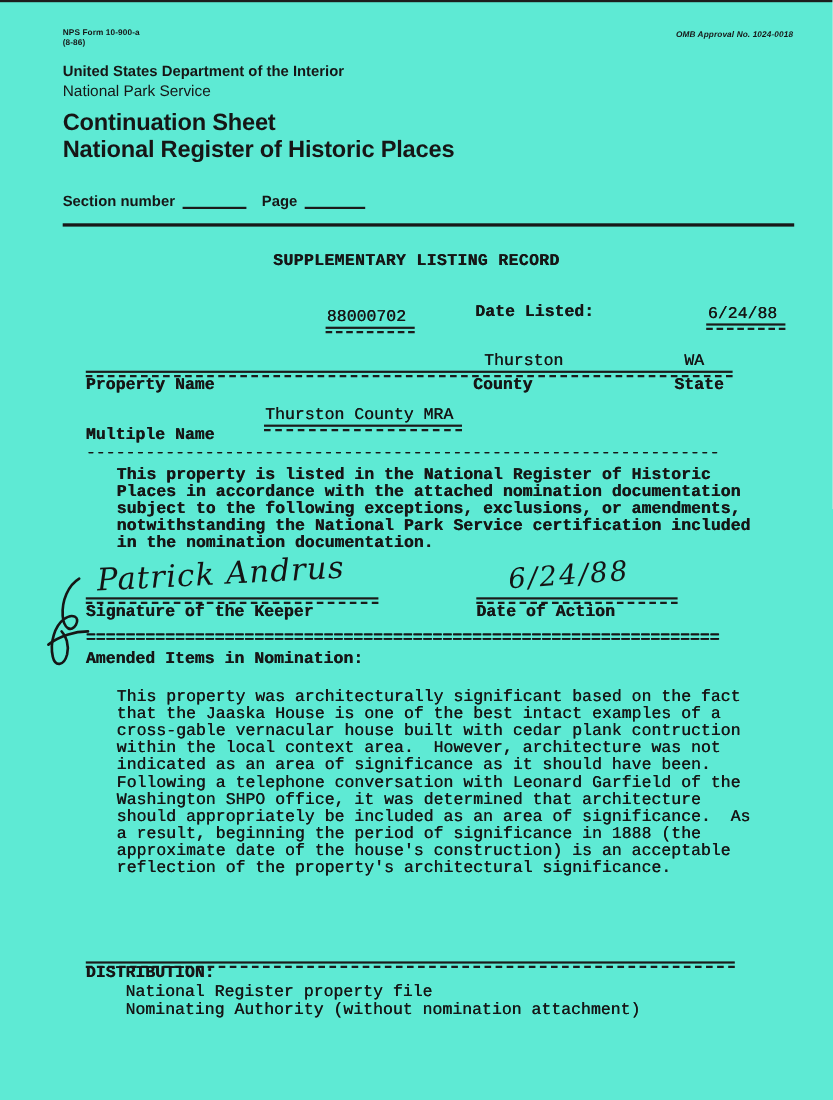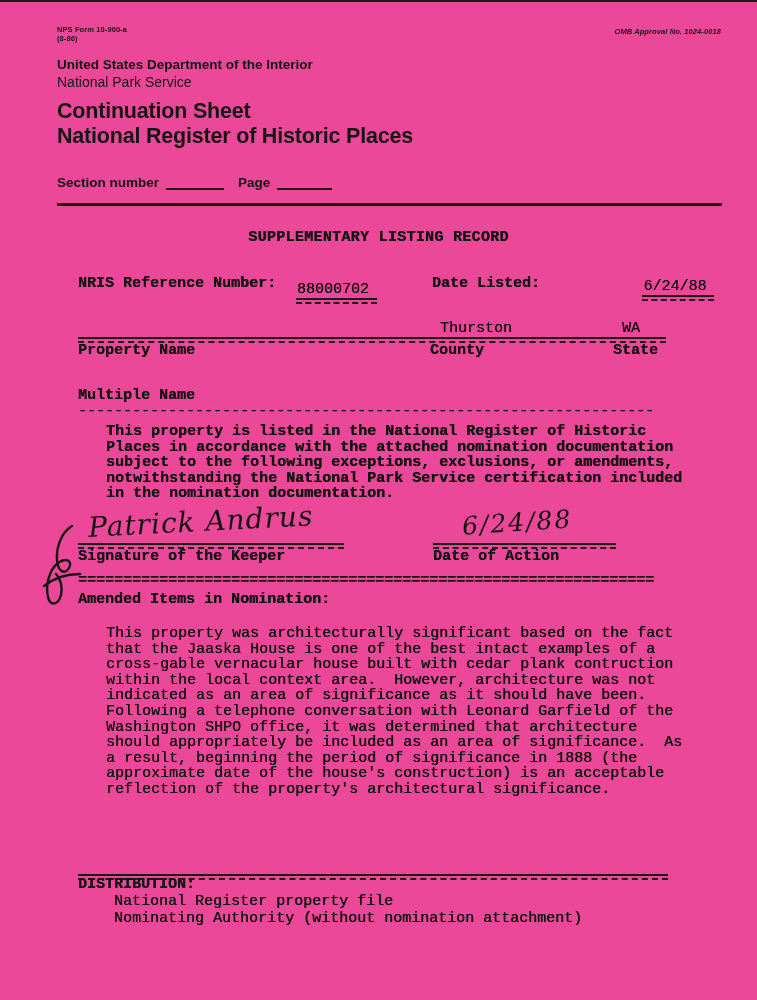--- a/index.html
+++ b/index.html
@@ -1,18 +1,18 @@
 <!DOCTYPE html>
 <html><head>
 <meta charset="utf-8">
 <style>
   html,body { margin:0; padding:0; background:#e8e8e8; }
   .page {
     position:relative; width:757px; height:1000px; margin:0 auto;
-    background:#ec4899; overflow:hidden; color:#161616;
+    background:#5eead4; overflow:hidden; color:#161616;
     font-family:"Liberation Sans", sans-serif;
   }
   .abs { position:absolute; }
   .mono {
     font-family:"Liberation Mono","DejaVu Sans Mono",monospace;
     font-size:15px; line-height:15.6px;
     text-shadow:0.35px 0 0 currentColor;
     white-space:pre;
   }
   .mono-b { font-weight:bold; }
@@ -66,34 +66,34 @@
     <span style="margin-left:14px;">Page</span>
     <span class="blank" style="width:55px;"></span>
   </div>
 
   <div class="abs thickrule"></div>
 
   
   <div class="abs mono mono-b" style="left:0; top:230px; width:757px; text-align:center; letter-spacing:0.3px;">SUPPLEMENTARY LISTING RECORD</div>
 
   
-  <span class="abs mono mono-b" style="left:78px; top:276px;">NRIS Reference Number:</span>
   <span class="abs mono fill" style="left:296px; top:279px;">88000702</span>
   <span class="abs mono mono-b" style="left:432px; top:276px;">Date Listed:</span>
   <span class="abs mono fill" style="left:557px; top:276px;">6/24/88</span>
 
   
   <span class="abs mono" style="left:440px; top:321px;">Thurston</span>
   <span class="abs mono" style="left:622px; top:321px;">WA</span>
   <div class="abs dline" style="left:78px; top:337px; width:588px;"></div>
   <span class="abs mono mono-b" style="left:78px; top:343px;">Property Name</span>
   <span class="abs mono mono-b" style="left:430px; top:343px;">County</span>
   <span class="abs mono mono-b" style="left:613px; top:343px;">State</span>
 
   
+  <span class="abs mono fill" style="left:78px; top:368px;">Thurston County MRA</span>
   <span class="abs mono mono-b" style="left:78px; top:388px;">Multiple Name</span>
 
   
   <div class="abs mono" style="left:78px; top:404px;">----------------------------------------------------------------</div>
 
   
   <div class="abs mono mono-b prewrap" style="left:78px; top:424px;">This property is listed in the National Register of Historic
 Places in accordance with the attached nomination documentation
 subject to the following exceptions, exclusions, or amendments,
 notwithstanding the National Park Service certification included

